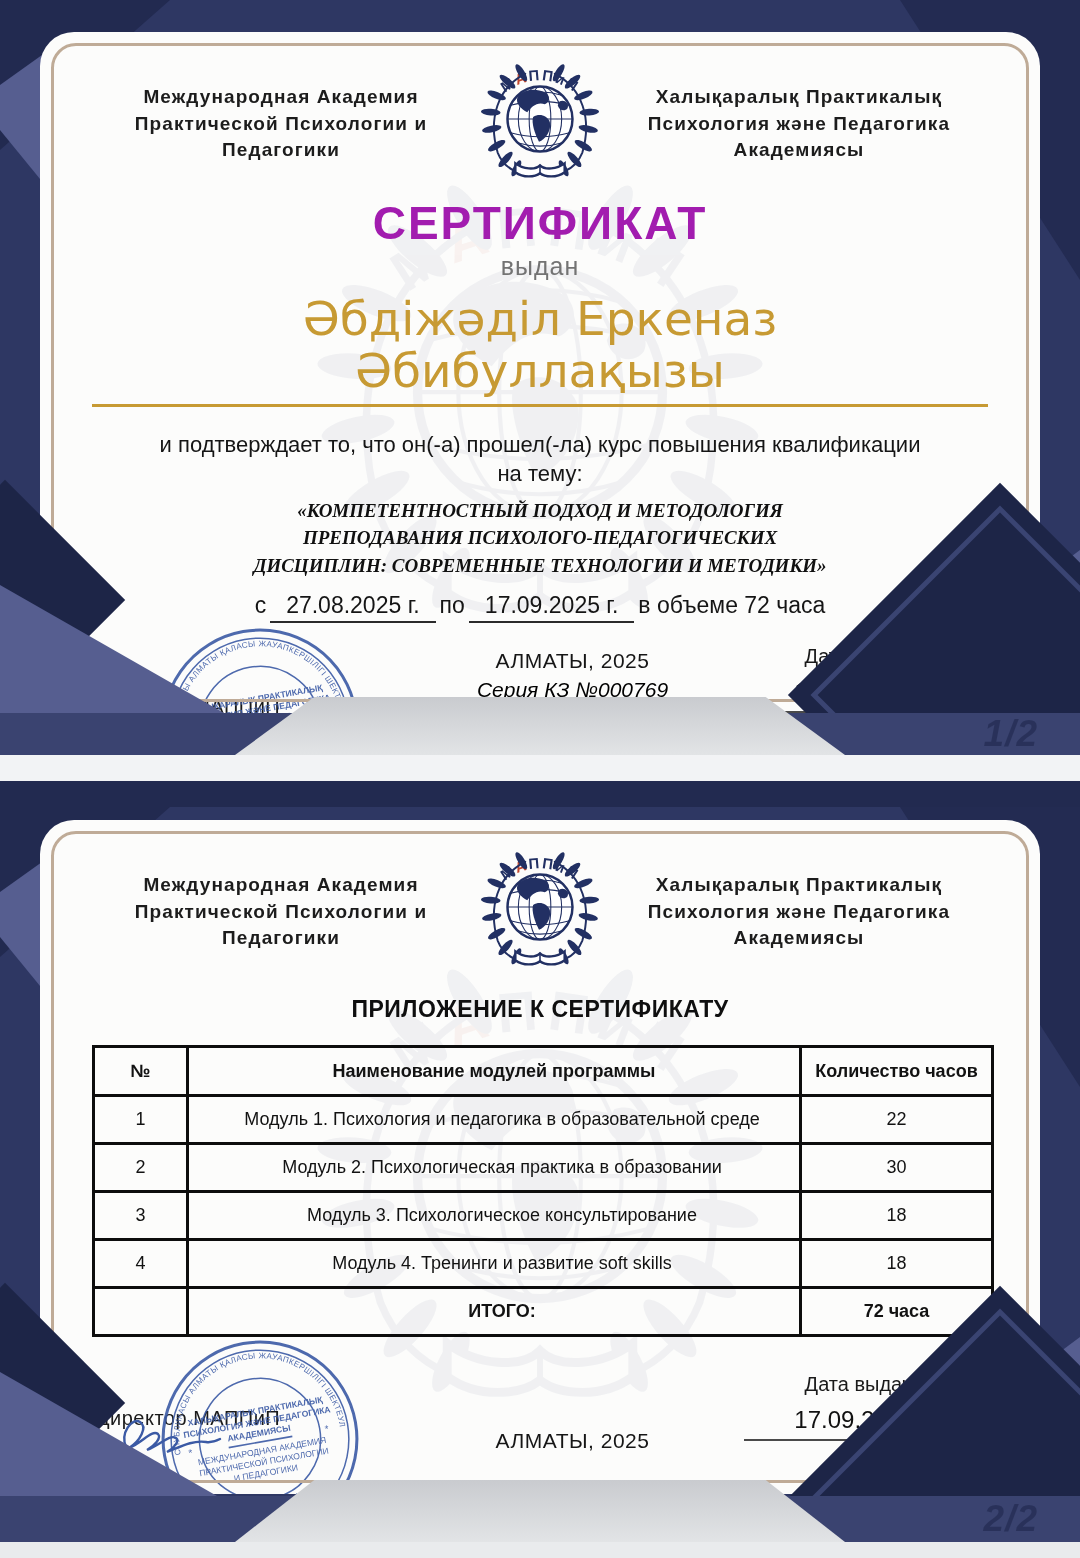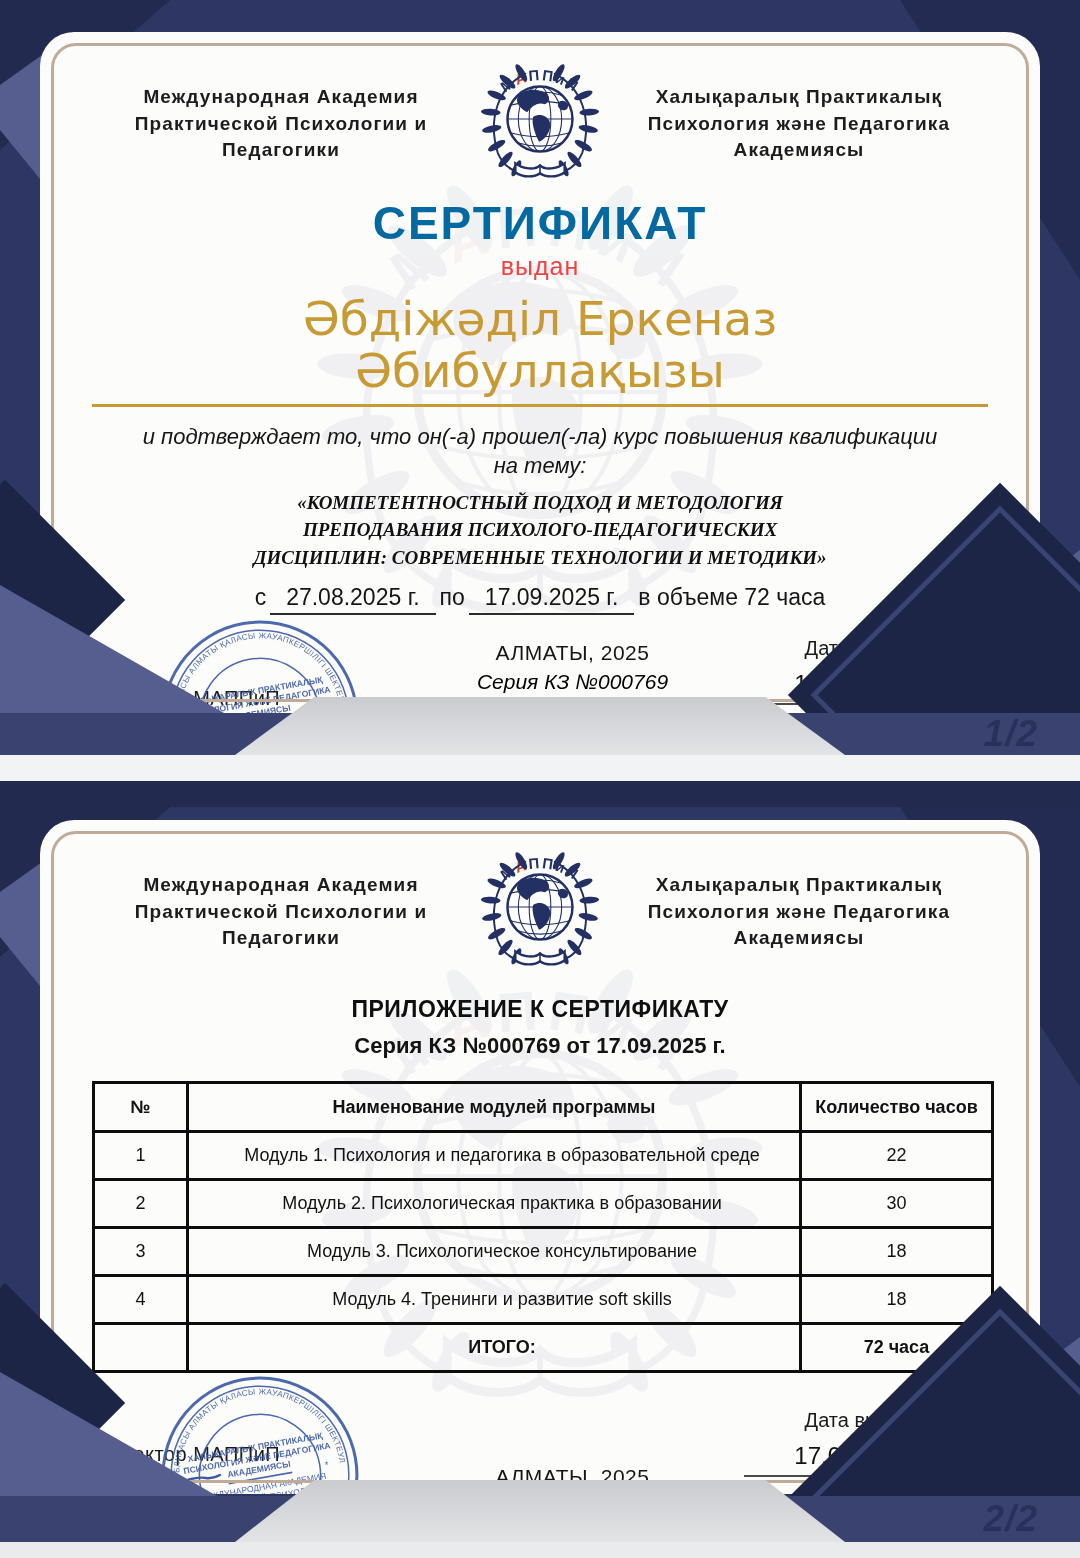--- a/index.html
+++ b/index.html
@@ -49,25 +49,25 @@
 
   .watermark { position:absolute; left:50%; top:55%; transform:translate(-50%,-50%); width:560px; height:490px; opacity:.05; z-index:1; }
 
   
   .org-header { display:flex; justify-content:space-between; align-items:flex-start; padding:0 6px; }
   .org-name { width:372px; font-size:19px; font-weight:bold; letter-spacing:1.1px; line-height:1.4; color:#1c1c1c; margin-top:26px; text-align:center; }
   .org-name span { display:block; }
   .logo-svg { width:152px; height:130px; flex-shrink:0; }
 
   
-  .cert-title { margin-top:8px; font-size:46px; font-weight:bold; letter-spacing:2px; color:#0369a1; }
-  .issued { margin-top:2px; font-size:25px; letter-spacing:1px; color:#ef4444; }
+  .cert-title { margin-top:8px; font-size:46px; font-weight:bold; letter-spacing:2px; color:#a21caf; }
+  .issued { margin-top:2px; font-size:25px; letter-spacing:1px; color:#737373; }
   .recipient { margin-top:12px; font-family:"DejaVu Sans", sans-serif; font-size:47px; color:#c79a33;
     display:inline-block; padding:0 30px 8px; border-bottom:3px solid #c79a33; min-width:880px; line-height:1.1; }
-  .confirm { margin-top:16px; font-size:22px; line-height:1.3; color:#151515;font-style:italic; }
+  .confirm { margin-top:24px; font-size:22px; line-height:1.3; color:#151515; }
   .topic { margin-top:8px; font-size:19px; font-weight:bold; font-style:italic; line-height:1.45; color:#101010;font-family:Liberation Serif, serif; }
   .period { margin-top:13px; font-size:23px; color:#151515; }
   .period .u { display:inline-block; padding:0 16px 2px; border-bottom:2px solid #2b2b2b; margin:0 4px; }
 
   
   .cert-footer { display:flex; align-items:flex-start; margin-top:14px; padding:0 4px; text-align:left; }
   .foot-left { position:relative; width:305px; flex-shrink:0; }
   .director-label { font-size:20px; letter-spacing:.5px; margin-top:58px; color:#1a1a1a; position:relative; z-index:1; }
   .signature-svg { position:absolute; left:20px; top:62px; width:110px; height:52px; z-index:2; }
   .stamp-svg { position:absolute; left:58px; top:-16px; width:212px; height:212px; transform:rotate(-10deg); opacity:.9; z-index:2; }
@@ -278,21 +278,20 @@
             <use href="#logo-g"></use>
           </svg>
         <div class="org-name">
           <span>Халықаралық Практикалық</span>
           <span>Психология және Педагогика</span>
           <span>Академиясы</span>
         </div>
       </div>
 
       <div class="appendix-title">ПРИЛОЖЕНИЕ К СЕРТИФИКАТУ</div>
-      <div class="appendix-subtitle">Серия КЗ №000769 от 17.09.2025 г.</div>
 
       <table class="modules-table">
         <thead>
           <tr>
             <th class="col-num">№</th>
             <th>Наименование модулей программы</th>
             <th class="col-hours">Количество часов</th>
           </tr>
         </thead>
         <tbody>

